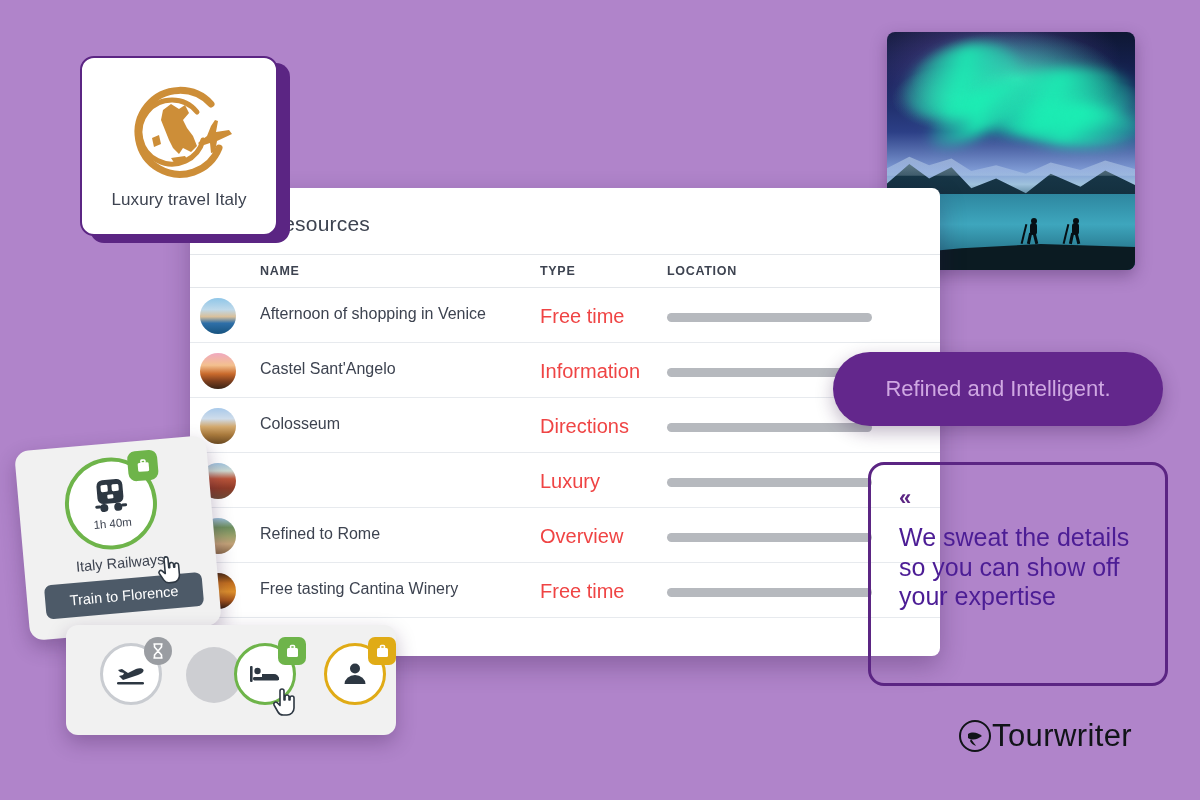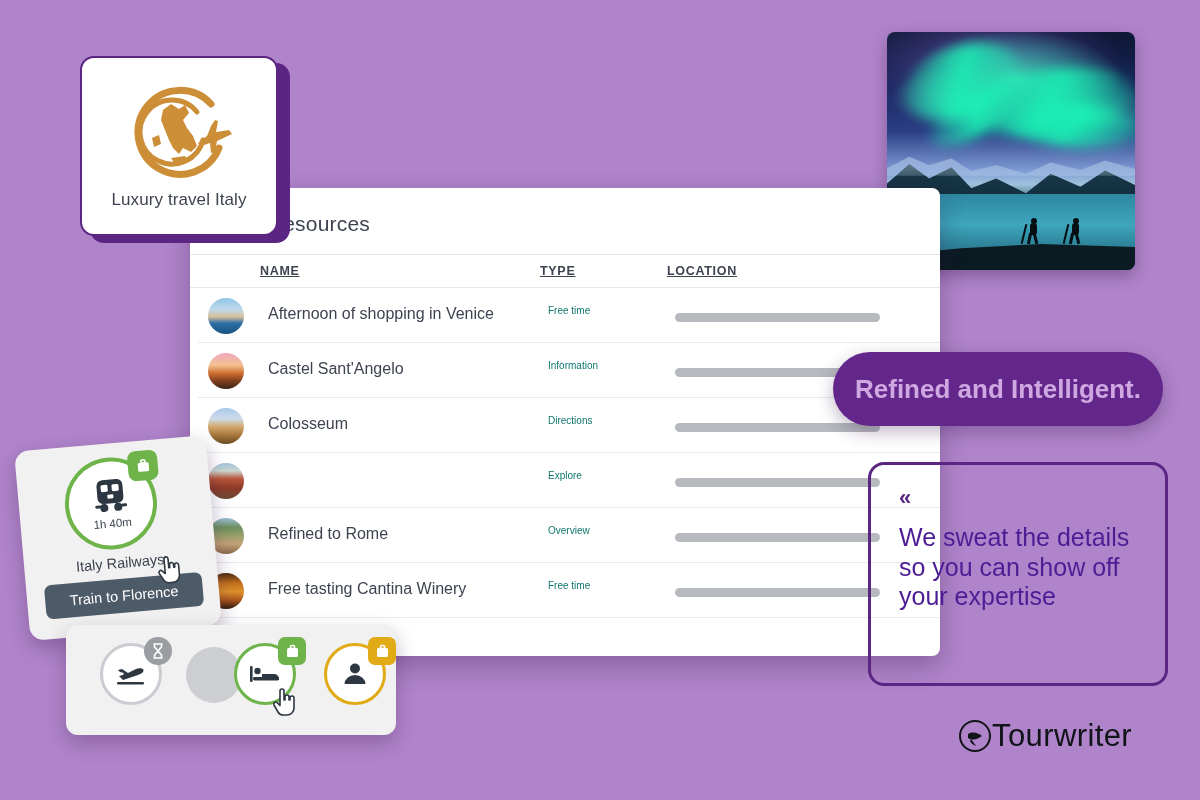--- a/index.html
+++ b/index.html
@@ -74,40 +74,40 @@
   .table-title {
     position: absolute; left: 86px; top: 24px;
     font-size: 21px; color: #3d4350; letter-spacing: .2px;
   }
   .table-head {
     position: absolute; left: 0; right: 0; top: 66px; height: 34px;
     border-top: 1px solid #e3e6ea; border-bottom: 1px solid #e3e6ea;
   }
   .th {
     position: absolute; top: 9px; font-size: 12.5px; font-weight: bold;
-    letter-spacing: .7px; color: #3d4350; text-decoration: underline;
+    letter-spacing: .7px; color: #3d4350;
   }
   .th-name { left: 70px; }
   .th-type { left: 350px; }
   .th-loc  { left: 477px; }
 
   .trow {
-    position: absolute; left: 8px; right: 0; height: 55px;
+    position: absolute; left: 0; right: 0; height: 55px;
     border-bottom: 1px solid #e7eaee;
   }
   .thumb {
     position: absolute; left: 10px; top: 10px; width: 36px; height: 36px;
     border-radius: 50%; overflow: hidden;
   }
   .cell-name {
     position: absolute; left: 70px; top: 17px; font-size: 16px; color: #3d4350;
     white-space: nowrap;
   }
   .cell-type {
-    position: absolute; left: 350px; top: 17px; font-size: 10px; color: #0f766e;
+    position: absolute; left: 350px; top: 17px; font-size: 20px; color: #ef4444;
     white-space: nowrap;
   }
   .cell-loc {
     position: absolute; left: 477px; top: 25px; width: 205px; height: 9px;
     background: #b6b9be; border-radius: 5px;
   }
 
   
   .tv-venice  { background: linear-gradient(180deg,#8fc6e8 0%,#bfd9ea 32%,#d9c09a 52%,#2e6fa8 70%,#17537f 100%); }
   .tv-castel  { background: linear-gradient(180deg,#f0a9c0 0%,#f3c08f 34%,#c96a2c 58%,#7e3f1e 78%,#3a2416 100%); }
@@ -131,21 +131,21 @@
     font-size: 17px; color: #3d4350; margin-top: 0; letter-spacing: .1px;
   }
 
   
   .pill {
     position: absolute; left: 833px; top: 352px; width: 330px; height: 74px;
     background: #63278c; border-radius: 37px;
     display: flex; align-items: center; justify-content: center;
     box-shadow: 0 6px 18px rgba(45,15,65,.30);
   }
-  .pill span { font-size: 26px; color: #cfa8e2; font-weight: bold; }
+  .pill span { font-size: 22px; color: #cfa8e2; }
 
   
   .quote-box {
     position: absolute; left: 868px; top: 462px; width: 300px; height: 224px;
     border: 3px solid #5b2583; border-radius: 16px;
     padding: 22px 24px 0 28px;
   }
   .quote-mark { font-size: 22px; font-weight: bold; color: #5b2583; line-height: 1; }
   .quote-text {
     margin-top: 14px; font-size: 25px; line-height: 1.18; color: #4c1d95;
@@ -269,21 +269,21 @@
       <div class="cell-loc"></div>
     </div>
     <div class="trow" style="top:210px">
       <div class="thumb tv-colos"></div>
       <div class="cell-name">Colosseum</div>
       <div class="cell-type">Directions</div>
       <div class="cell-loc"></div>
     </div>
     <div class="trow" style="top:265px">
       <div class="thumb tv-florence"></div>
-      <div class="cell-type">Explore</div>
+      <div class="cell-type">Luxury</div>
       <div class="cell-loc"></div>
     </div>
     <div class="trow" style="top:320px">
       <div class="thumb tv-rome"></div>
       <div class="cell-name">Refined to Rome</div>
       <div class="cell-type">Overview</div>
       <div class="cell-loc"></div>
     </div>
     <div class="trow" style="top:375px">
       <div class="thumb tv-wine"></div>

